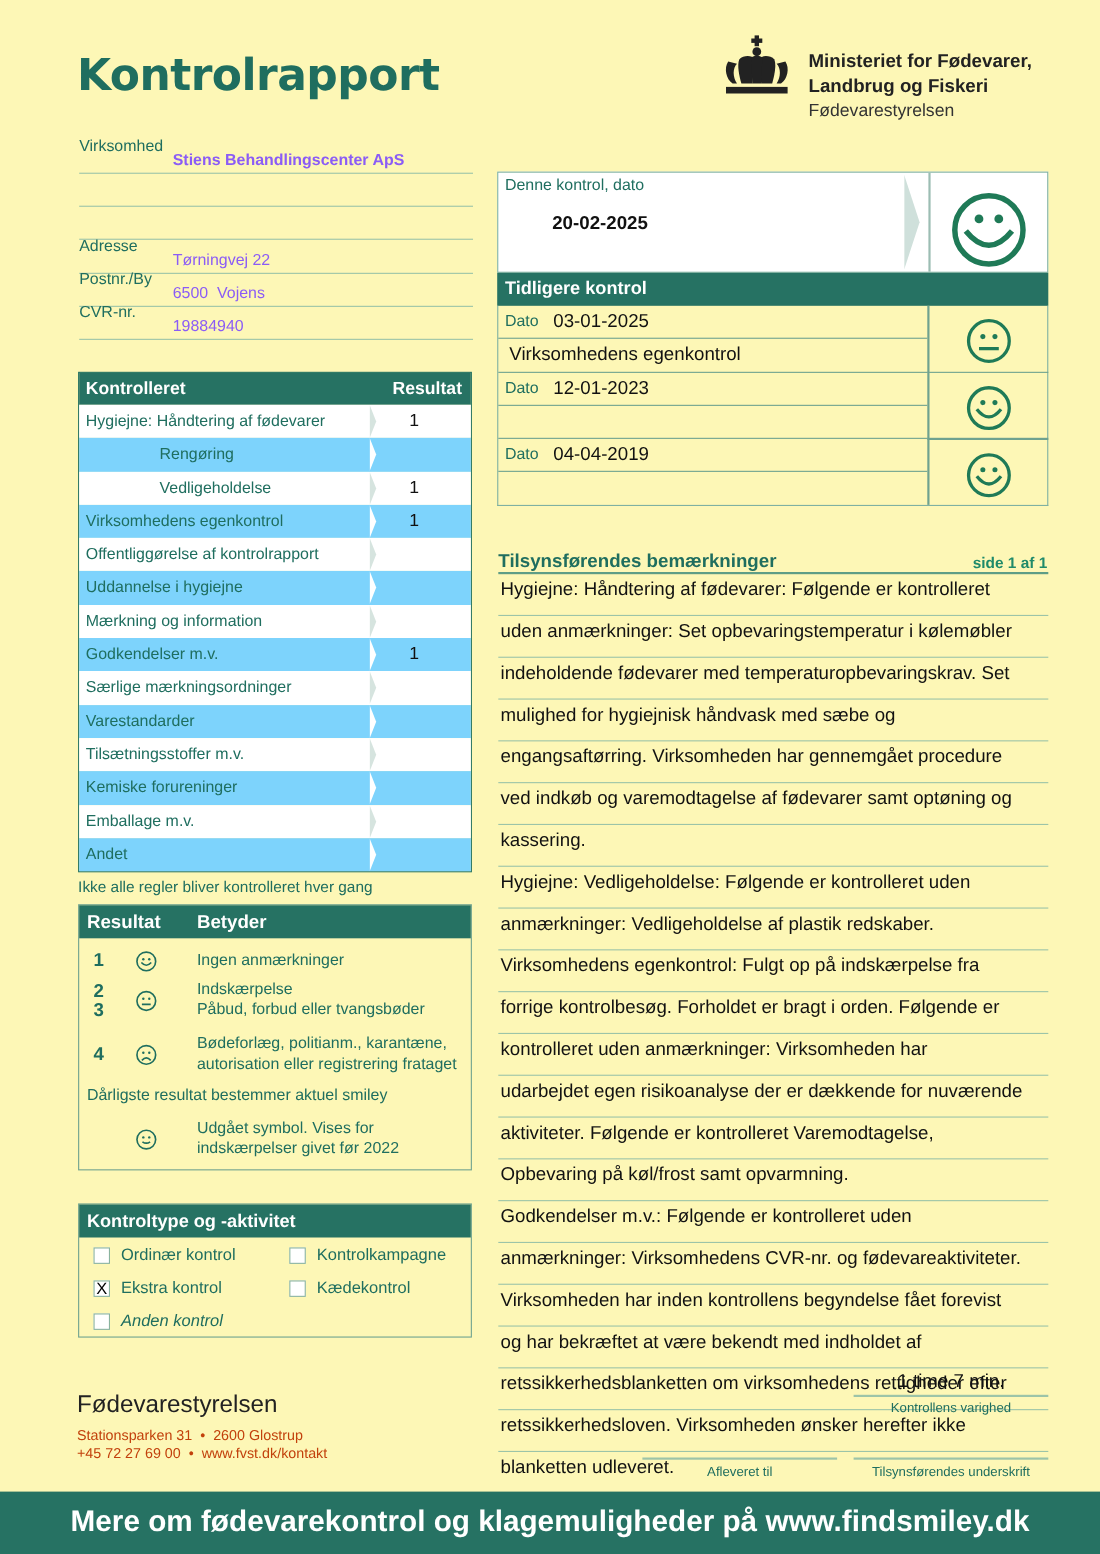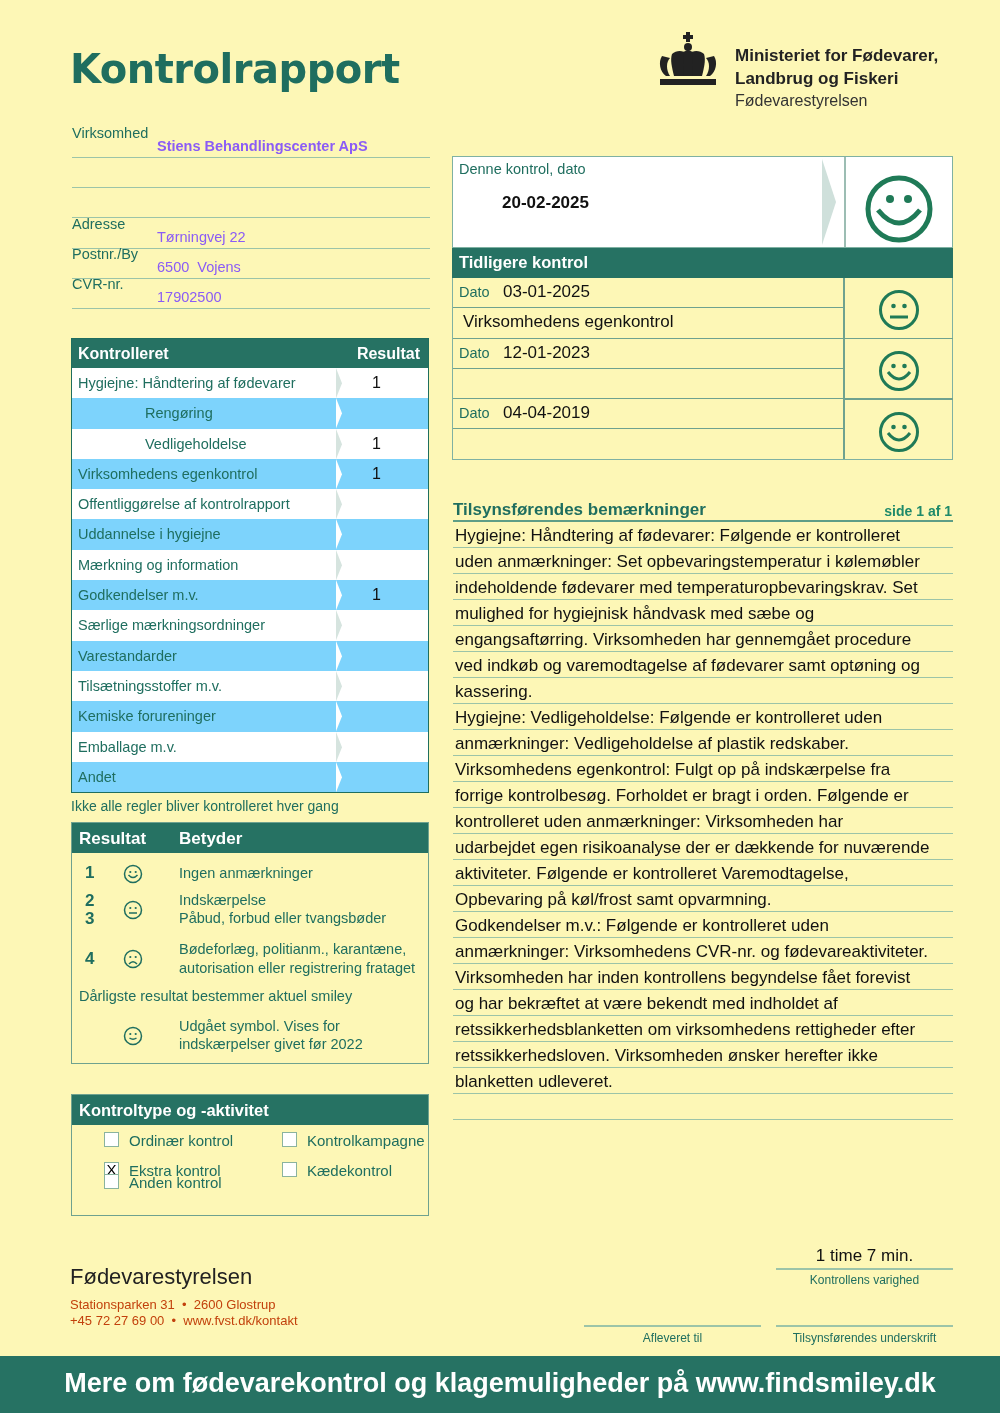--- a/index.html
+++ b/index.html
@@ -43,21 +43,21 @@
   .legend .lhead { height: 30px; background: #267263; color: #fff; font-weight: bold; font-size: 17px; position: relative; }
   .legend .lhead .a { position: absolute; left: 7px; top: 6px; }
   .legend .lhead .b { position: absolute; left: 107px; top: 6px; }
   .lg-num { position: absolute; font-size: 17px; font-weight: bold; color: #1f6e5f; }
   .lg-ic { position: absolute; width: 20px; height: 20px; }
   .lg-txt { position: absolute; left: 107px; font-size: 14.5px; color: #1f6e5f; line-height: 18px; white-space: nowrap; }
 
   
   .ktype { left: 71px; top: 1094px; width: 358px; height: 122px; border: 1.5px solid #6fa28f; }
   .ktype .thead { height: 30px; background: #267263; color: #fff; font-weight: bold; font-size: 16.5px; padding: 6px 7px; }
-  .cb { position: absolute; display: flex; align-items: flex-start; gap: 10px; font-size: 15px; color: #1f6e5f; margin-left: 19px; }
+  .cb { position: absolute; display: flex; align-items: flex-end; gap: 10px; font-size: 15px; color: #1f6e5f; }
   .cb .box { width: 15px; height: 15px; border: 1.5px solid #8ab39e; background: #fff; display: flex; align-items: center; justify-content: center; font-size: 15px; color: #000; line-height: 1; font-family: "Liberation Sans", sans-serif; }
 
   
   .cur { left: 452px; top: 156px; width: 501px; height: 92px; border: 1.5px solid #7fb1a2; background: #fff; }
   .cur .lbl { position: absolute; left: 6px; top: 4px; font-size: 14.5px; color: #1f6e5f; }
   .cur .date { position: absolute; left: 49px; top: 36px; font-size: 17px; font-weight: bold; color: #111; }
   .cur .chev { position: absolute; left: 369px; top: 2px; width: 22px; height: 86px; }
   .cur .div { position: absolute; left: 391px; top: 0; width: 1.5px; height: 100%; background: #9cbdb3; }
   .cur .smiley { position: absolute; left: 411px; top: 17px; width: 70px; height: 70px; }
 
@@ -69,21 +69,21 @@
   .prev .row .text { position: absolute; left: 10px; top: 4px; font-size: 17px; color: #111; }
   .prev .vdiv { position: absolute; left: 390px; top: 0; width: 1.5px; height: 100%; background: #6fa28f; }
   .prev .hdiv { position: absolute; left: 390px; width: 110px; height: 1.5px; background: #6fa28f; }
   .prev .sm { position: absolute; left: 425px; width: 42px; height: 42px; }
 
   
   .rem-title { left: 453px; top: 500px; font-size: 17px; font-weight: bold; color: #1f6e5f; }
   .rem-page { right: 48px; top: 503px; font-size: 14px; font-weight: bold; color: #1f8a6a; }
   .rem-rule-top { left: 453px; top: 520px; width: 500px; height: 2px; background: #5e9d86; }
   .rem { left: 453px; top: 522px; width: 500px; }
-  .rem .line { height: 26px; border-bottom: 1.5px solid #9cc4a8; font-size: 17px; color: #111; padding: 4px 2px 0; white-space: nowrap; }
+  .rem .line { height: 38px; border-bottom: 1.5px solid #9cc4a8; font-size: 17px; color: #111; padding: 4px 2px 0; white-space: nowrap; }
 
   
   .fvst { left: 70px; top: 1264px; font-size: 22px; color: #222; }
   .addr { left: 70px; top: 1297px; font-size: 13px; color: #c2410c; line-height: 16px; }
   .dur-val { left: 776px; top: 1246px; width: 177px; text-align: center; font-size: 17px; color: #111; }
   .dur-rule { left: 776px; top: 1268px; width: 177px; height: 1.5px; background: #9cc4a8; }
   .dur-lbl { left: 776px; top: 1273px; width: 177px; text-align: center; font-size: 12px; color: #1f6e5f; }
   .sig-rule1 { left: 584px; top: 1325px; width: 177px; height: 1.5px; background: #9cc4a8; }
   .sig-rule2 { left: 776px; top: 1325px; width: 177px; height: 1.5px; background: #9cc4a8; }
   .sig-lbl1 { left: 584px; top: 1331px; width: 177px; text-align: center; font-size: 12px; color: #1f6e5f; }
@@ -123,21 +123,21 @@
   <div class="info-row" style="top:91px;">
     <span class="lbl">Adresse</span>
     <span class="val">Tørningvej 22</span>
   </div>
   <div class="info-row" style="top:121px;">
     <span class="lbl">Postnr./By</span>
     <span class="val" style="white-space:pre;">6500  Vojens</span>
   </div>
   <div class="info-row" style="top:151px;">
     <span class="lbl">CVR-nr.</span>
-    <span class="val">17902500</span>
+    <span class="val">19884940</span>
   </div>
 </div>
 
 <div class="abs ktable">
   <div class="khead">
     <span class="c1">Kontrolleret</span>
     <span class="c2">Resultat</span>
   </div>
   <div id="krows">
       <div class="krow white">
@@ -300,21 +300,21 @@
     <span>Kontrolkampagne</span>
   </div>
   <div class="cb" style="left:13px;top:67px;">
     <span class="box">X</span>
     <span>Ekstra kontrol</span>
   </div>
   <div class="cb" style="left:191px;top:67px;">
     <span class="box"></span>
     <span>Kædekontrol</span>
   </div>
-  <div class="cb" style="left:13px;top:79px;">
+  <div class="cb" style="left:13px;top:97px;font-style:italic;">
     <span class="box"></span>
     <span>Anden kontrol</span>
   </div>
 </div>
 
 <div class="abs cur">
   <div class="lbl">Denne kontrol, dato</div>
   <div class="date">20-02-2025</div>
   <svg class="chev" viewBox="0 0 22 86">
       <polygon points="0,0 14,43 0,86" fill="#cfe0db"></polygon>

